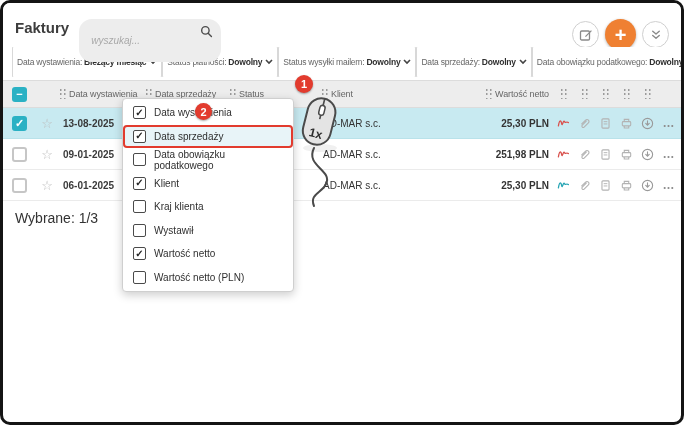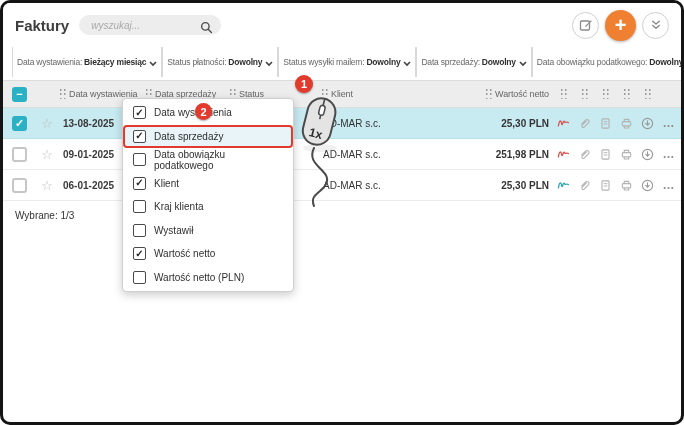--- a/index.html
+++ b/index.html
@@ -1,32 +1,32 @@
 <!DOCTYPE html>
 <html><head>
 <meta charset="utf-8">
 <style>
   *{margin:0;padding:0;box-sizing:border-box}
   html,body{width:684px;height:425px;background:#fff;font-family:"Liberation Sans",sans-serif;overflow:hidden}
   .frame{position:absolute;left:0;top:0;width:684px;height:425px;border:3px solid #141414;border-radius:10px;background:#fff;overflow:hidden}
 
   
-  .topbar{display:flex;align-items:center;height:44px;padding:4px 12px;background:#fff}
+  .topbar{display:flex;align-items:flex-start;height:44px;padding:16px 12px;background:#fff}
   .title{font-size:15px;font-weight:bold;color:#3d3d3d;margin-right:10px}
-  .search{position:relative;width:142px;height:20px;background:#ededed;border-radius:13px;display:flex;align-items:center;padding:0 26px 0 12px}
+  .search{position:relative;width:142px;height:43px;background:#ededed;border-radius:13px;display:flex;align-items:center;padding:0 26px 0 12px}
   .search input{border:none;background:transparent;outline:none;width:100%;font-family:"Liberation Sans",sans-serif;font-size:10px;color:#555}
   .search input::placeholder{color:#a9a9a9;font-style:italic}
   .mag{position:absolute;right:8px;top:6px;line-height:0}
   .actions{margin-left:auto;display:flex;align-items:center;gap:6px}
   .cbtn{width:27px;height:27px;border-radius:50%;border:1px solid #cfcfcf;background:#fff;display:flex;align-items:center;justify-content:center;cursor:pointer;line-height:0}
   .cbtn.plus{width:31px;height:31px;border:none;background:#ef8032;color:#fff;font-size:20px;font-weight:bold;line-height:0;box-shadow:0 1px 3px rgba(0,0,0,.3)}
 
   
   .filters{display:flex;justify-content:space-between;align-items:center;height:30px;padding:0 9px;flex-wrap:nowrap;overflow:hidden}
-  .chip{display:flex;align-items:flex-end;gap:2px;border:1px solid #d8d8d8;border-radius:3px;background:#fff;padding:11px 4px;font-size:8.5px;letter-spacing:-0.2px;color:#666;white-space:nowrap;cursor:pointer;flex:none}
+  .chip{display:flex;align-items:center;gap:2px;border:1px solid #d8d8d8;border-radius:3px;background:#fff;padding:11px 4px;font-size:8.5px;letter-spacing:-0.2px;color:#666;white-space:nowrap;cursor:pointer;flex:none}
   .chip b{color:#2f2f2f}
   .chip svg{margin-left:1px;flex:none}
 
   
   .tbl{margin-top:3px}
   .grid{display:grid;grid-template-columns:32px 24px 86px 84px 92px 140px 92px 21px 21px 21px 21px 21px 21px;align-items:center}
   .thead{height:28px;background:#ededed;border-top:1px solid #dcdcdc;border-bottom:1px solid #dcdcdc;font-size:9px;letter-spacing:-0.1px;color:#666}
   .th{display:flex;align-items:center;gap:3px;line-height:1.15}
   .th.right{justify-self:end;padding-right:4px}
   .th.c{justify-self:center}
@@ -40,21 +40,21 @@
       repeating-linear-gradient(#9b9b9b 0 1.5px,transparent 1.5px 4.25px) 1px 0/1.5px 10px no-repeat,
       repeating-linear-gradient(#9b9b9b 0 1.5px,transparent 1.5px 4.25px) 4.5px 0/1.5px 10px no-repeat}
   .ck{width:15px;height:15px;border-radius:3px;margin-left:9px;display:flex;align-items:center;justify-content:center;font-size:11px;font-weight:bold;color:#fff;cursor:pointer;line-height:1}
   .ck.on{background:#2ab1c4}
   .ck.off{background:#fff;border:2px solid #c6c6c6}
   .star{justify-self:center;color:#bdbdbd;font-size:13px;cursor:pointer;line-height:1}
   .icon{justify-self:center;display:flex;align-items:center;color:#b3b3b3;cursor:pointer;line-height:0}
   .icon svg{width:13px;height:13px}
   .icon.dl{color:#9a9a9a}
   .icon.more{font-size:12px;font-weight:bold;color:#8f8f8f;line-height:1}
-  .summary{margin:9px 0 0 12px;font-size:10px;color:#333}
+  .summary{margin:9px 0 0 12px;font-size:14px;color:#333}
 
   
   .menu{position:absolute;left:119px;top:95px;width:172px;background:#fff;border:1px solid #cfcfcf;border-radius:4px;box-shadow:0 3px 10px rgba(0,0,0,.2);padding:2px 0;z-index:5}
   .mi{display:flex;align-items:center;gap:8px;height:23.5px;padding:0 10px;font-size:10px;color:#2f2f2f;cursor:pointer}
   .mi .mcb{width:13px;height:13px;border:1.5px solid #4a4a4a;border-radius:2px;flex:none;display:flex;align-items:center;justify-content:center;font-size:10px;font-weight:bold;color:#222;line-height:1;background:#fff}
   .mi.hl{background:#e8f4f8;outline:2px solid #e23b2e;outline-offset:-2px;border-radius:4px}
 
   
   .badge{position:absolute;width:18px;height:18px;border-radius:50%;background:#e23b2e;color:#fff;font-size:11px;font-weight:bold;display:flex;align-items:center;justify-content:center;z-index:9;box-shadow:0 1px 2px rgba(0,0,0,.35)}
   #badge1{left:292px;top:72px}

